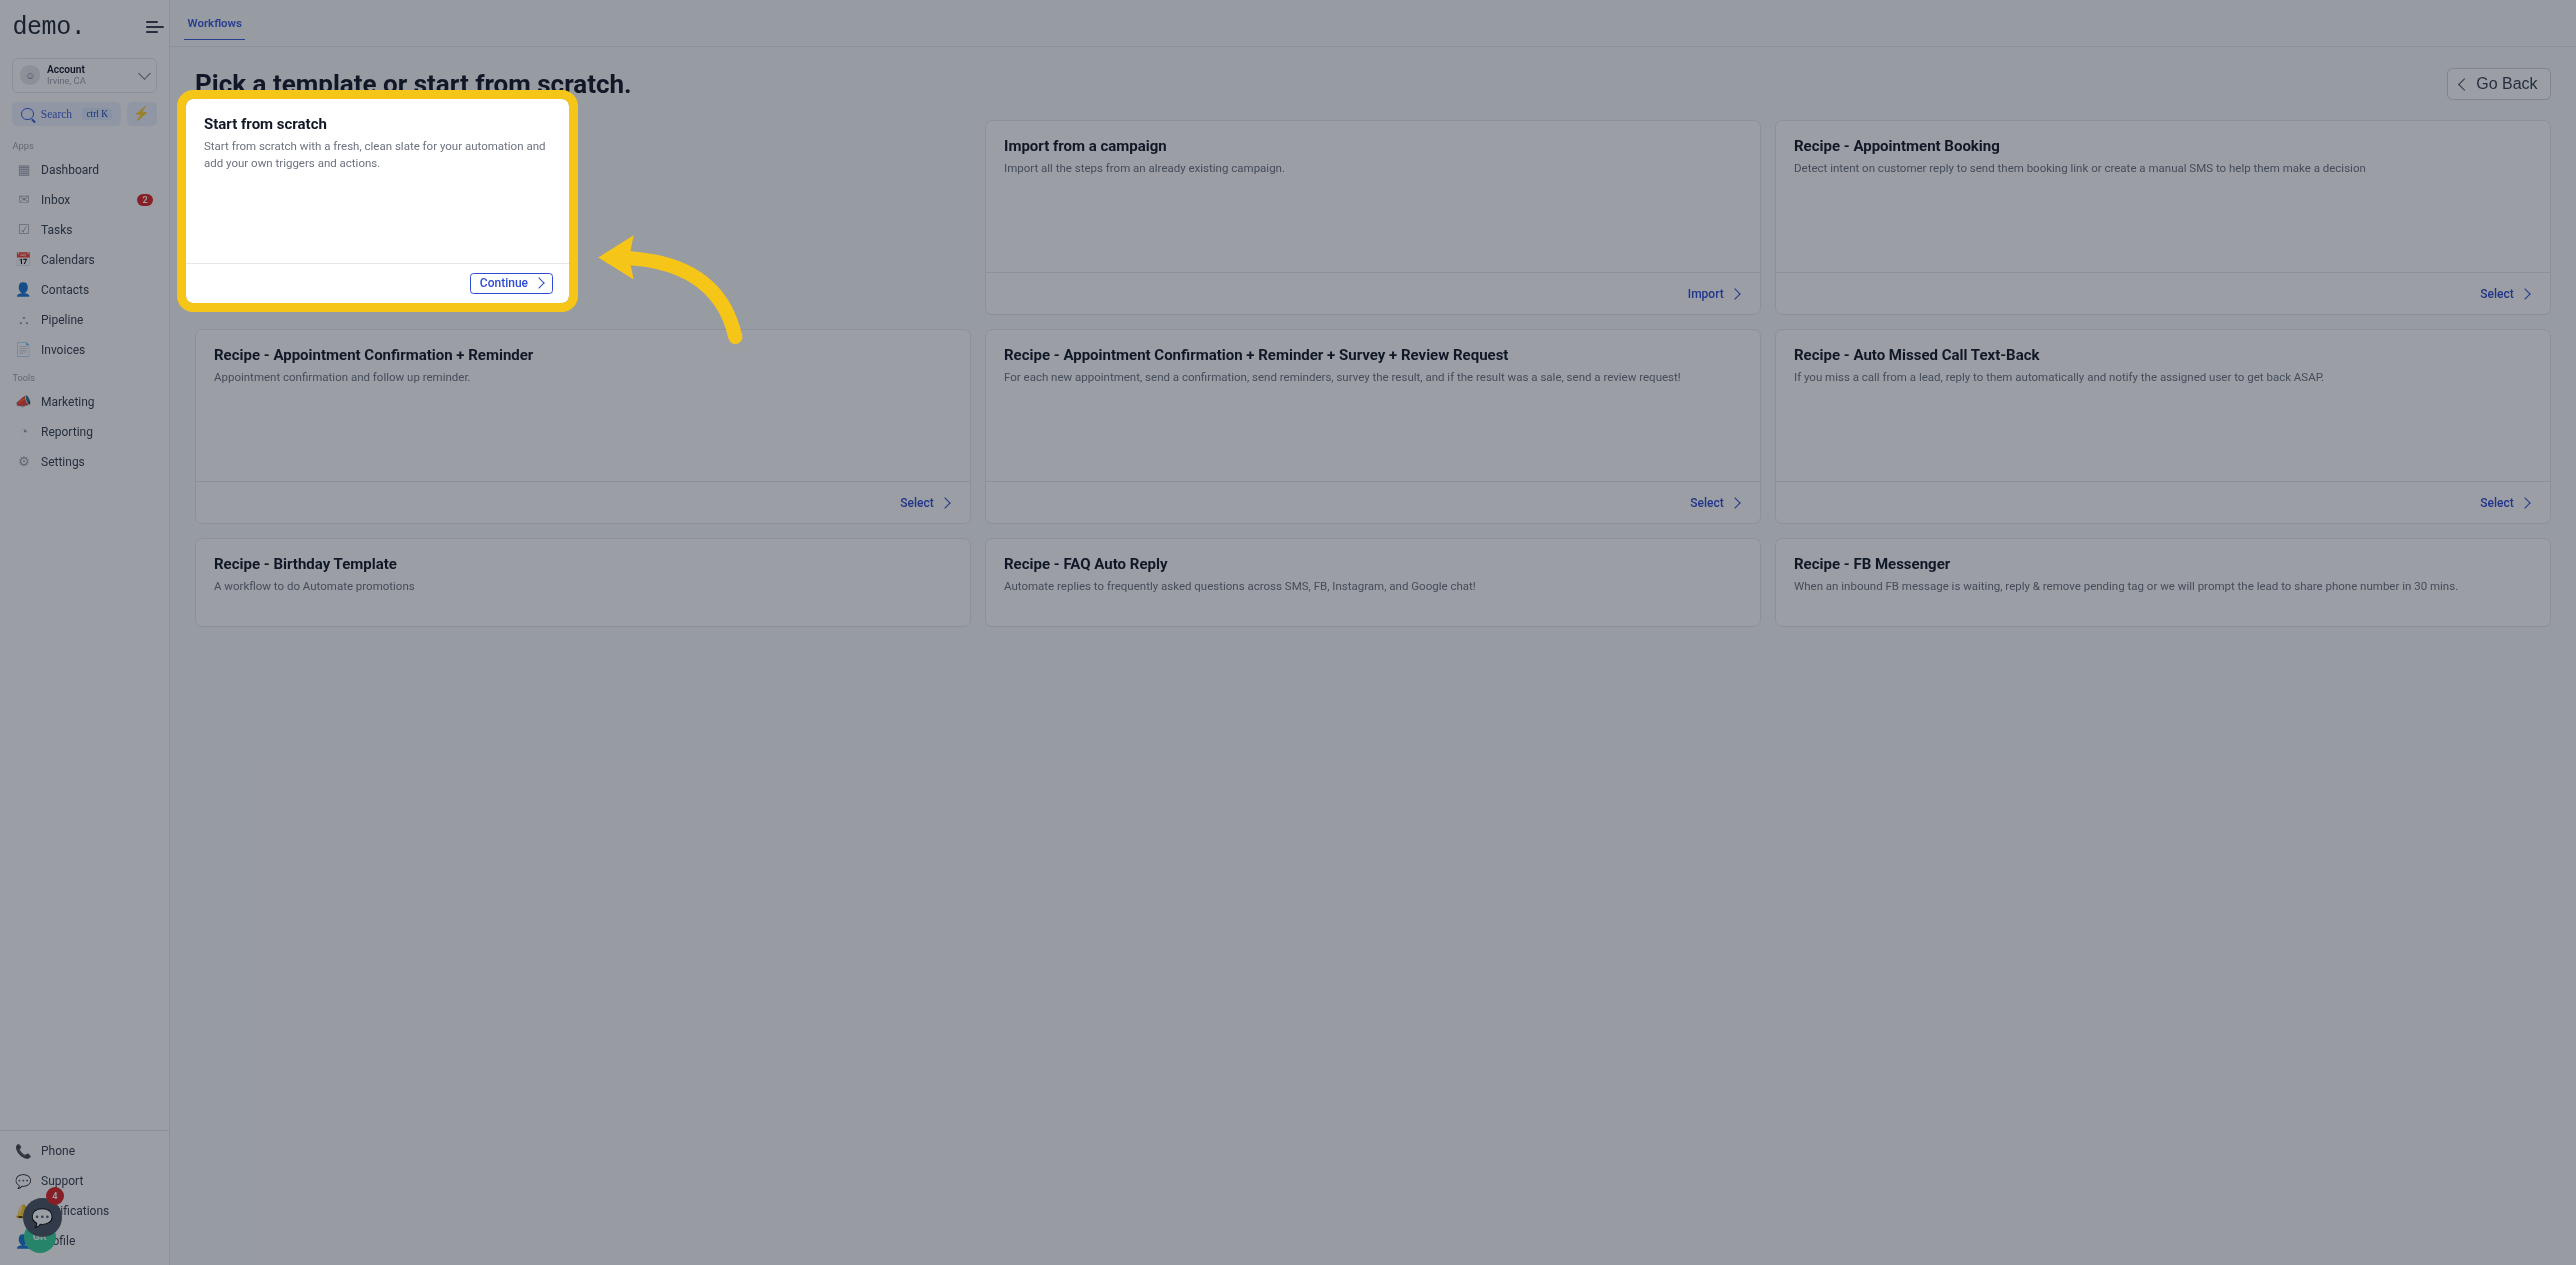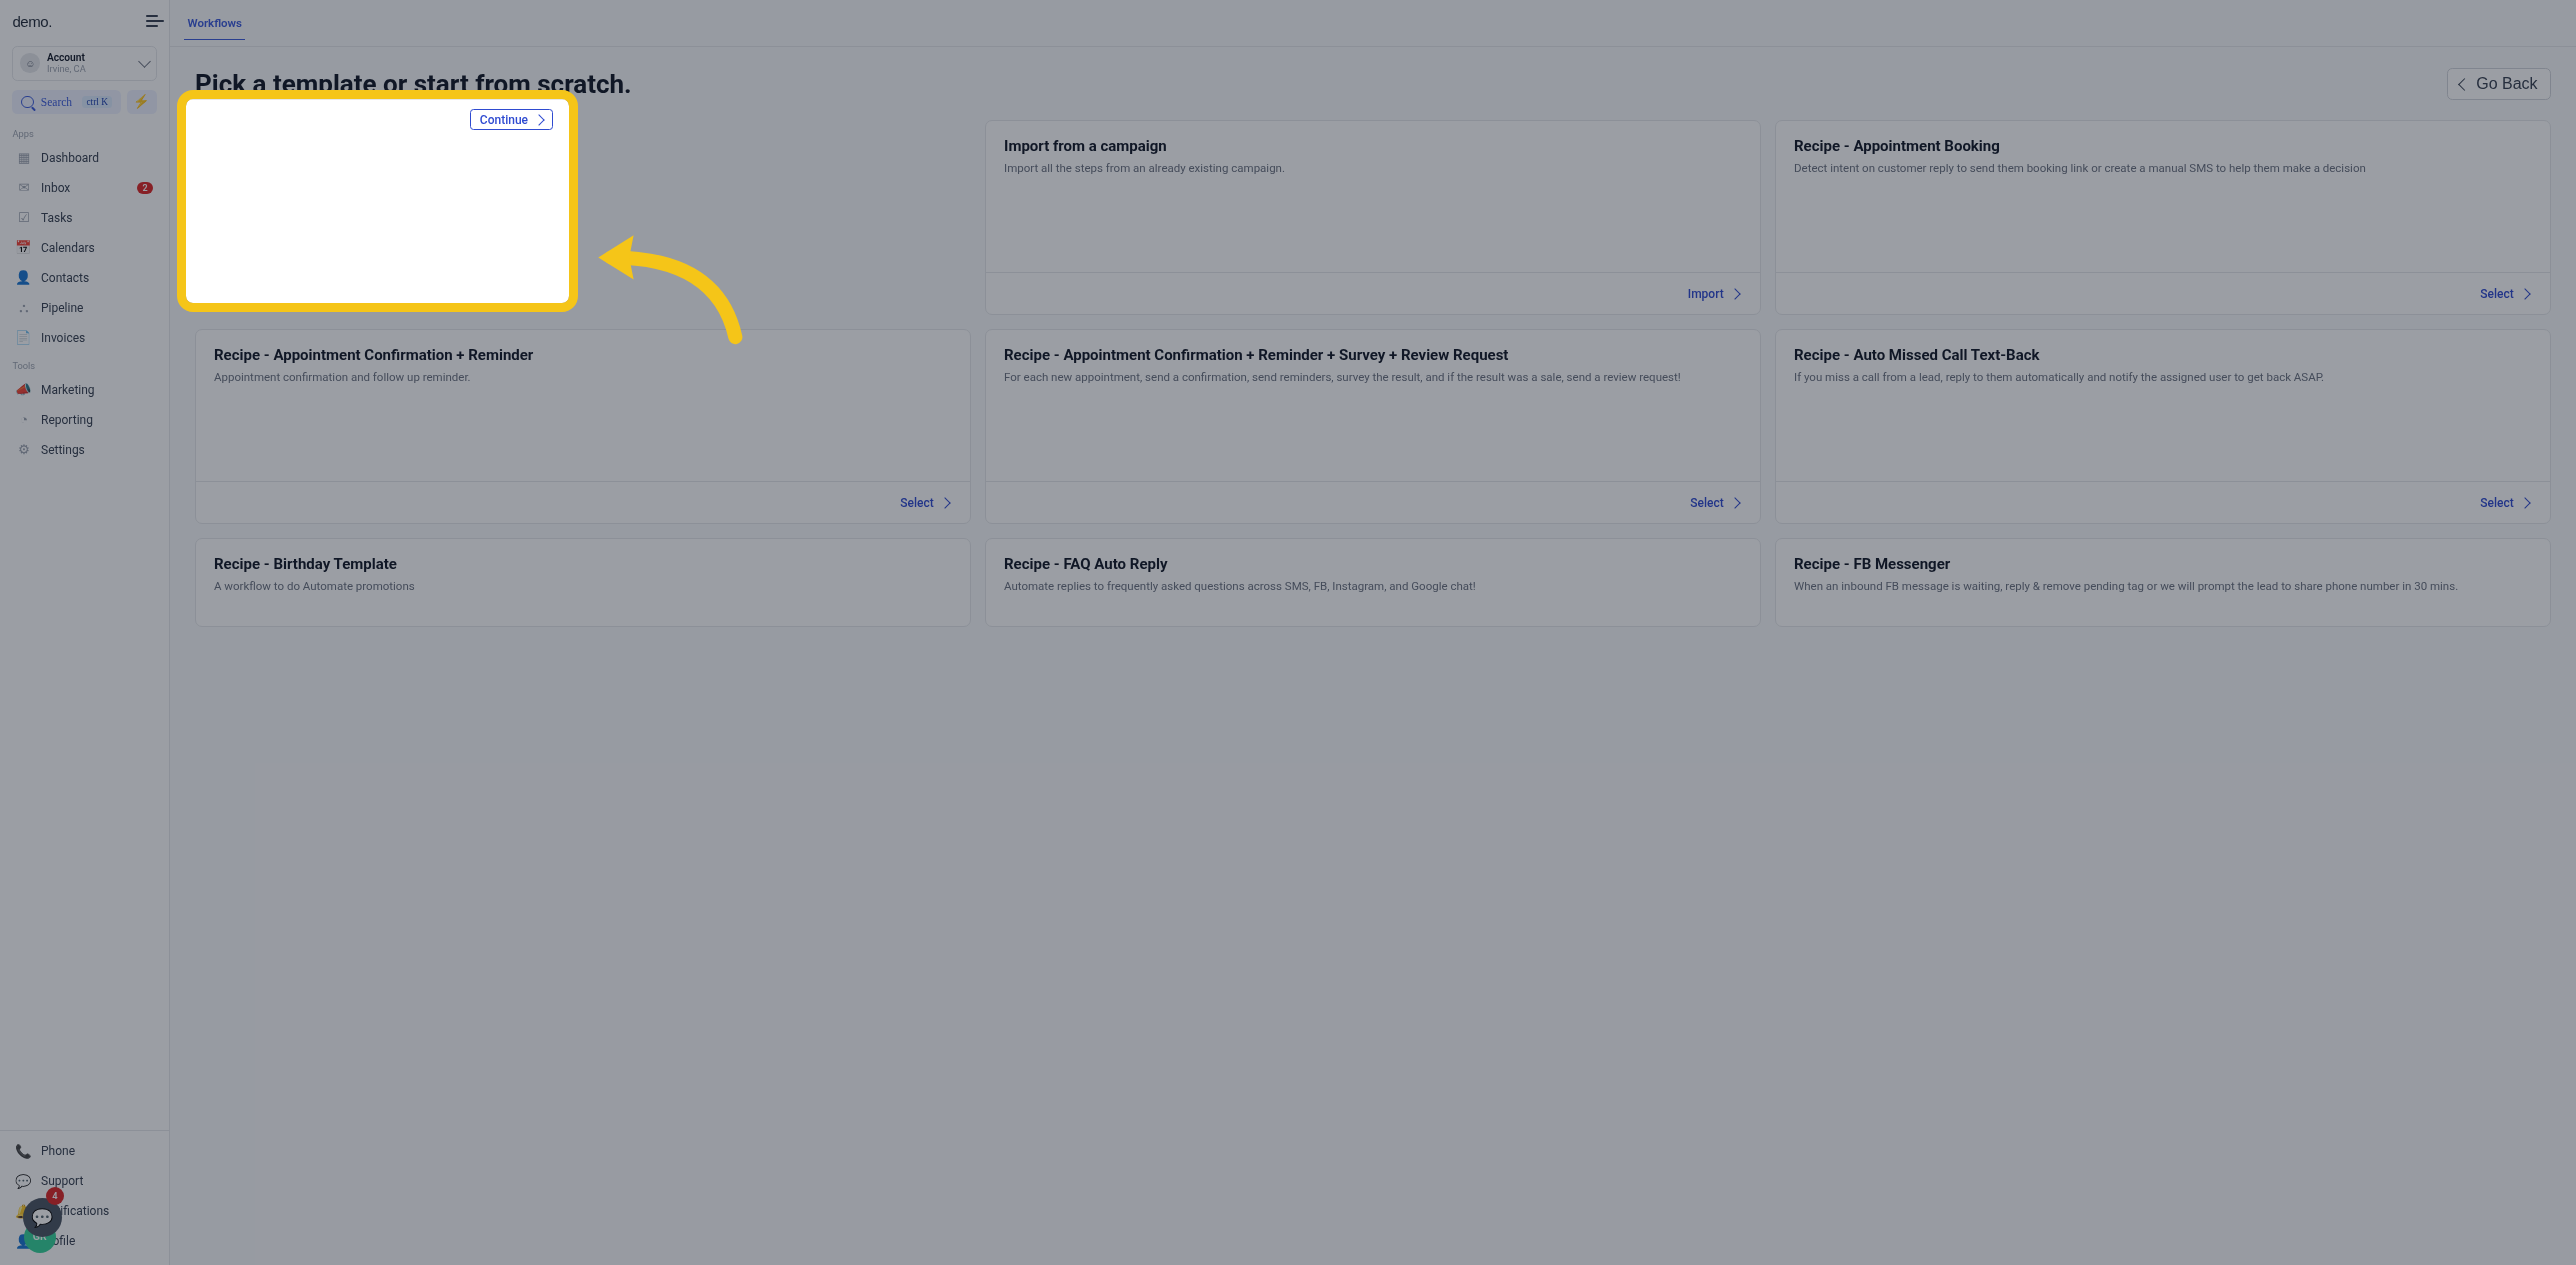--- a/index.html
+++ b/index.html
@@ -18,21 +18,21 @@
 .sidebar {
   width: 170px;
   background: #fff;
   border-right: 0.9px solid #e5e7eb;
   display: flex;
   flex-direction: column;
   position: relative;
 }
 .sidebar-top { padding: 9px 12.4px 5.3px; }
 .logo-row { display: flex; align-items: center; justify-content: space-between; margin-bottom: 9px; padding: 3.5px 0 7px; }
-.logo { font-family: Liberation Sans, sans-serif; font-size: 15px; font-weight: 500; letter-spacing: -0.4px; }
+.logo { font-family: Liberation Mono, monospace; font-size: 25px; font-weight: 500; letter-spacing: -0.4px; }
 .menu-toggle { width: 18px; height: 12.4px; display: flex; flex-direction: column; justify-content: space-between; cursor: pointer; position: relative; left: 7px;}
 .menu-toggle span { height: 1.8px; background: #374151; border-radius: 0.9px; }
 .menu-toggle span:nth-child(1){width:70%} .menu-toggle span:nth-child(2){width:100%} .menu-toggle span:nth-child(3){width:70%}
 
 .account {
   border: 0.9px solid #e5e7eb;
   border-radius: 5.3px;
   padding: 5.3px 7px;
   display: flex;
   align-items: center;
@@ -366,20 +366,24 @@
           </div>
 
         </div>
       </div>
     </div>
   </main>
 
   <div class="dim"></div>
 
   <div class="spotlight-card">
+    <div class="card-body">
+      <div class="card-title">Start from scratch</div>
+      <div class="card-desc">Start from scratch with a fresh, clean slate for your automation and add your own triggers and actions.</div>
+    </div>
     <div class="card-footer">
       <div class="card-action">
         <span>Continue</span>
         <span class="arrow-right"></span>
       </div>
     </div>
   </div>
 
   <svg class="pointer-arrow" viewBox="0 0 190 140">
     <path d="M 170 130 Q 150 40 30 40" stroke="#f5c518" stroke-width="16" fill="none" stroke-linecap="round"></path>

